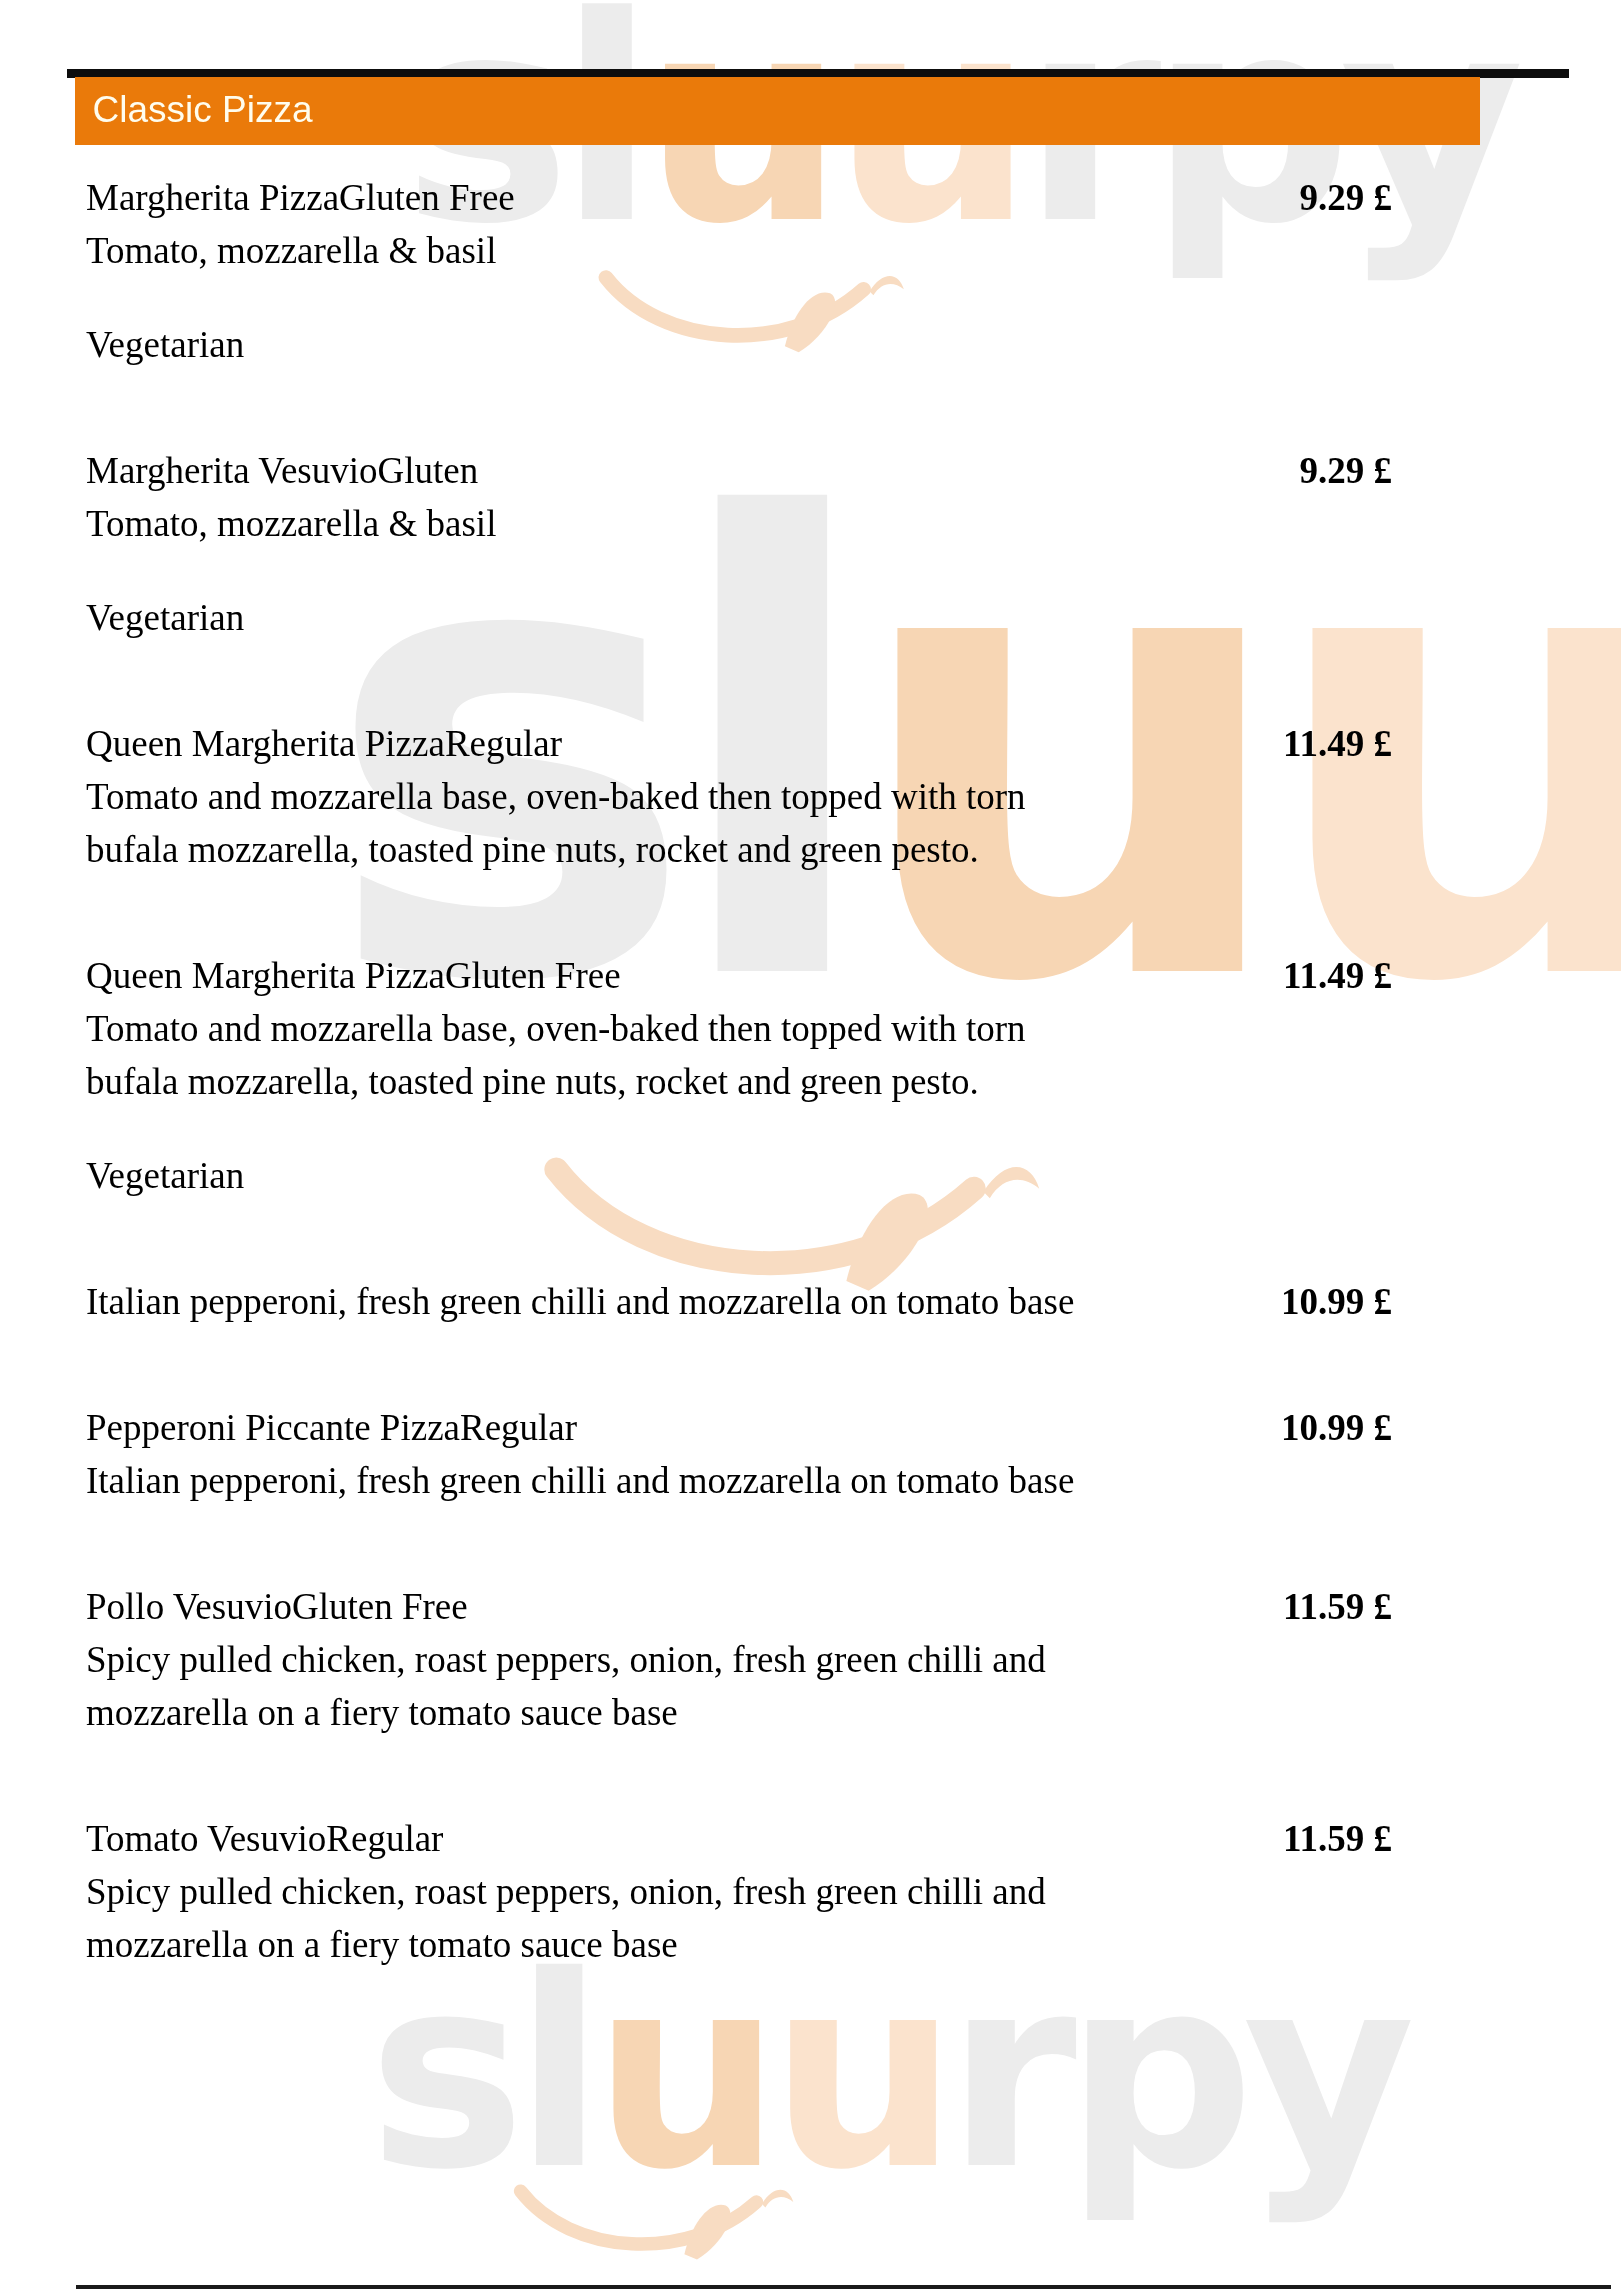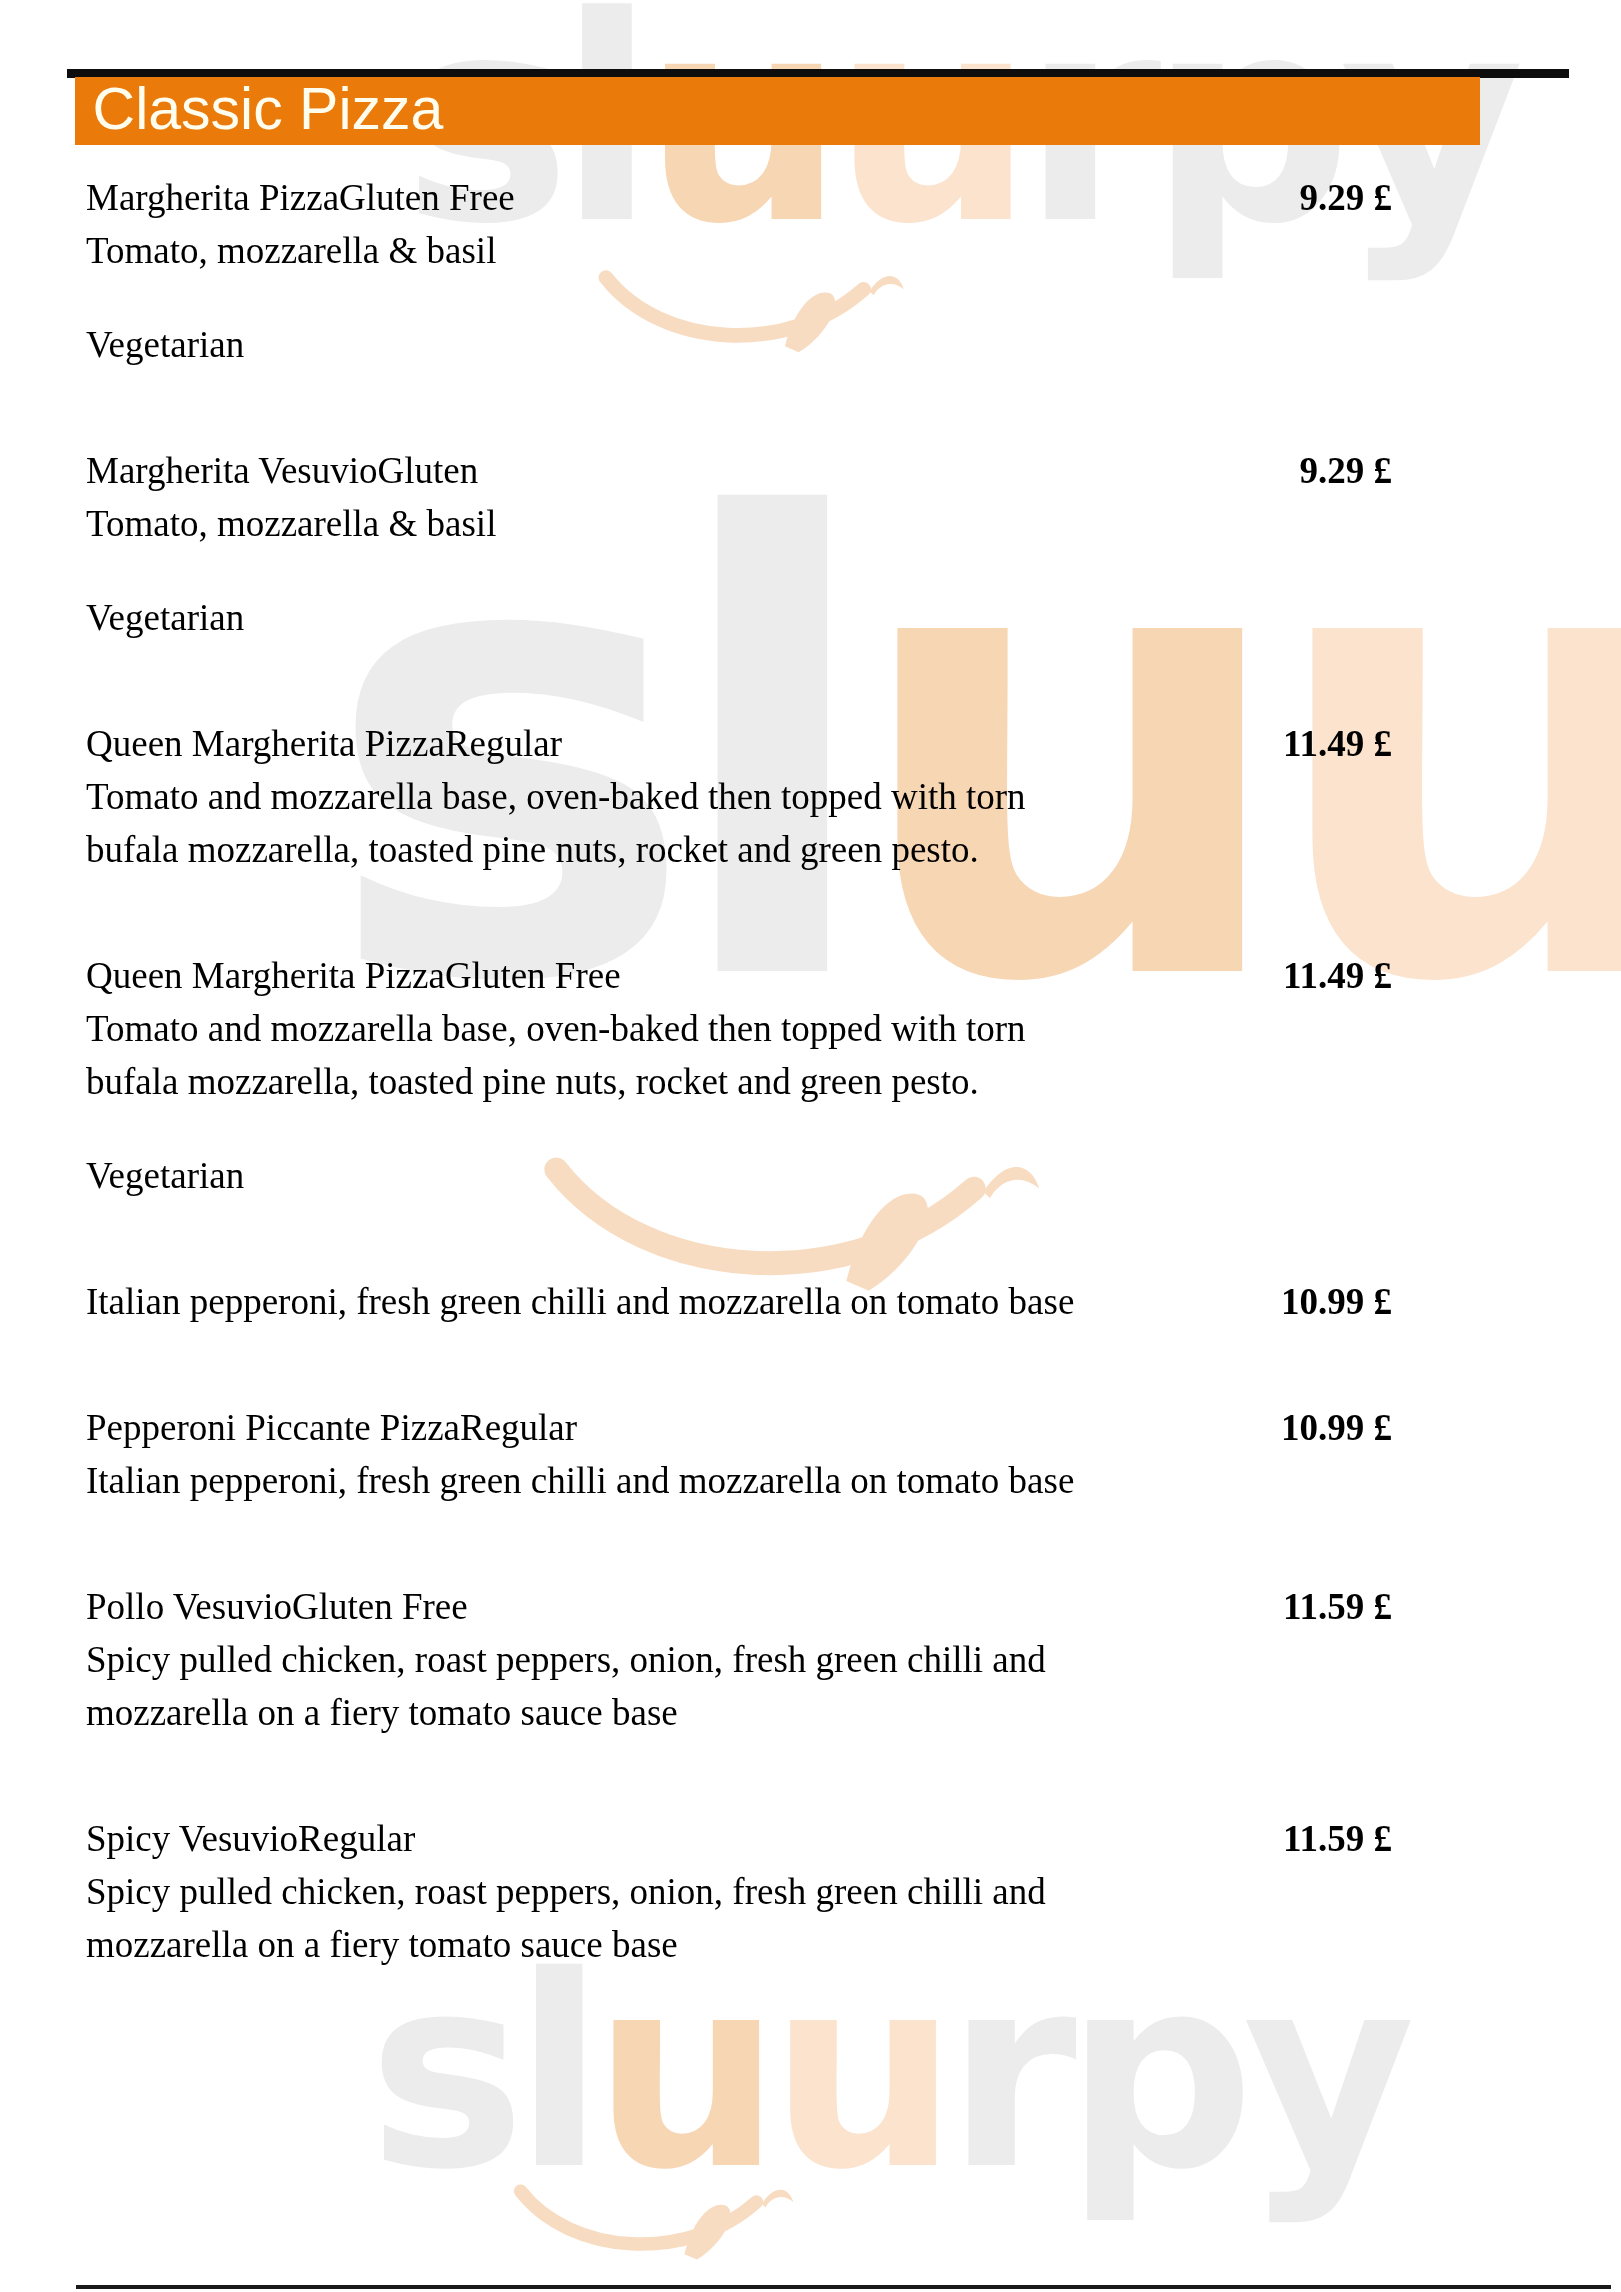--- a/index.html
+++ b/index.html
@@ -33,21 +33,21 @@
     position:absolute;left:67px;top:69px;width:1502px;height:8.8px;
     background:#0d0d0d;z-index:2;
   }
   #header-band{
     position:absolute;left:75px;top:77px;width:1405px;height:68px;
     background:#ea7a0a;z-index:2;
     display:flex;align-items:center;
   }
   #header-band .title{
     font-family:"Liberation Sans","DejaVu Sans",sans-serif;
-    font-size:59px;
+    font-size:37px;
     color:#fffdee;
     padding-left:17.6px;
     line-height:1;
     transform:translateY(-2px);
   }
 
   
   #menu{
     position:absolute;left:86px;top:171px;width:1306px;z-index:1;
   }
@@ -146,21 +146,21 @@
     </div>
 
     <div class="item">
       <div class="item-name">Pollo VesuvioGluten Free</div>
       <div class="item-price">11.59 £</div>
       <div class="item-desc">Spicy pulled chicken, roast peppers, onion, fresh green chilli and</div>
       <div class="item-desc">mozzarella on a fiery tomato sauce base</div>
     </div>
 
     <div class="item">
-      <div class="item-name">Spicy VesuvioRegular</div>
+      <div class="item-name">Tomato VesuvioRegular</div>
       <div class="item-price">11.59 £</div>
       <div class="item-desc">Spicy pulled chicken, roast peppers, onion, fresh green chilli and</div>
       <div class="item-desc">mozzarella on a fiery tomato sauce base</div>
     </div>
 
   </div>
 
   <div id="bottom-rule"></div>
 
 </div>

